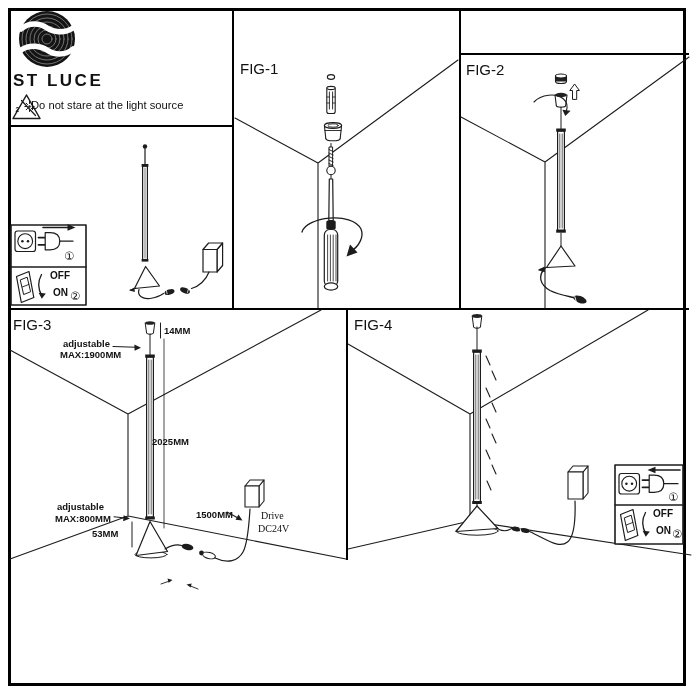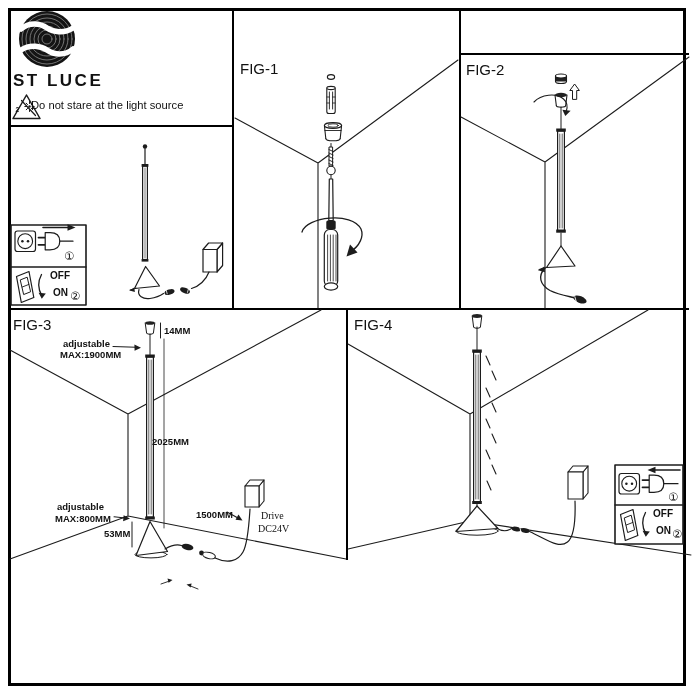--- a/index.html
+++ b/index.html
@@ -313,21 +313,21 @@
   <div class="txt figlabel" style="left:466px;top:62px;">FIG-2</div>
   <div class="txt figlabel" style="left:13px;top:317px;">FIG-3</div>
   <div class="txt figlabel" style="left:354px;top:317px;">FIG-4</div>
 
   <div class="txt dim" style="left:164px;top:326px;">14MM</div>
   <div class="txt dim" style="left:63px;top:339px;">adjustable</div>
   <div class="txt dim" style="left:60px;top:350px;">MAX:1900MM</div>
   <div class="txt dim" style="left:152px;top:437px;">2025MM</div>
   <div class="txt dim" style="left:57px;top:501.5px;">adjustable</div>
   <div class="txt dim" style="left:55px;top:513.5px;">MAX:800MM</div>
-  <div class="txt dim" style="left:104px;top:529px;">53MM</div>
+  <div class="txt dim" style="left:92px;top:529px;">53MM</div>
   <div class="txt dim" style="left:196px;top:501.5px;margin-top:8px;">1500MM</div>
   <div class="txt serifdim" style="left:261px;top:511px;">Drive</div>
   <div class="txt serifdim" style="left:258px;top:524px;">DC24V</div>
 
   <div class="txt badge" style="left:64px;top:251px;">①</div>
   <div class="txt onoff" style="left:50px;top:271px;">OFF</div>
   <div class="txt onoff" style="left:53px;top:288px;">ON</div>
   <div class="txt badge" style="left:70px;top:291px;">②</div>
 
   <div class="txt badge" style="left:668px;top:492px;">①</div>

